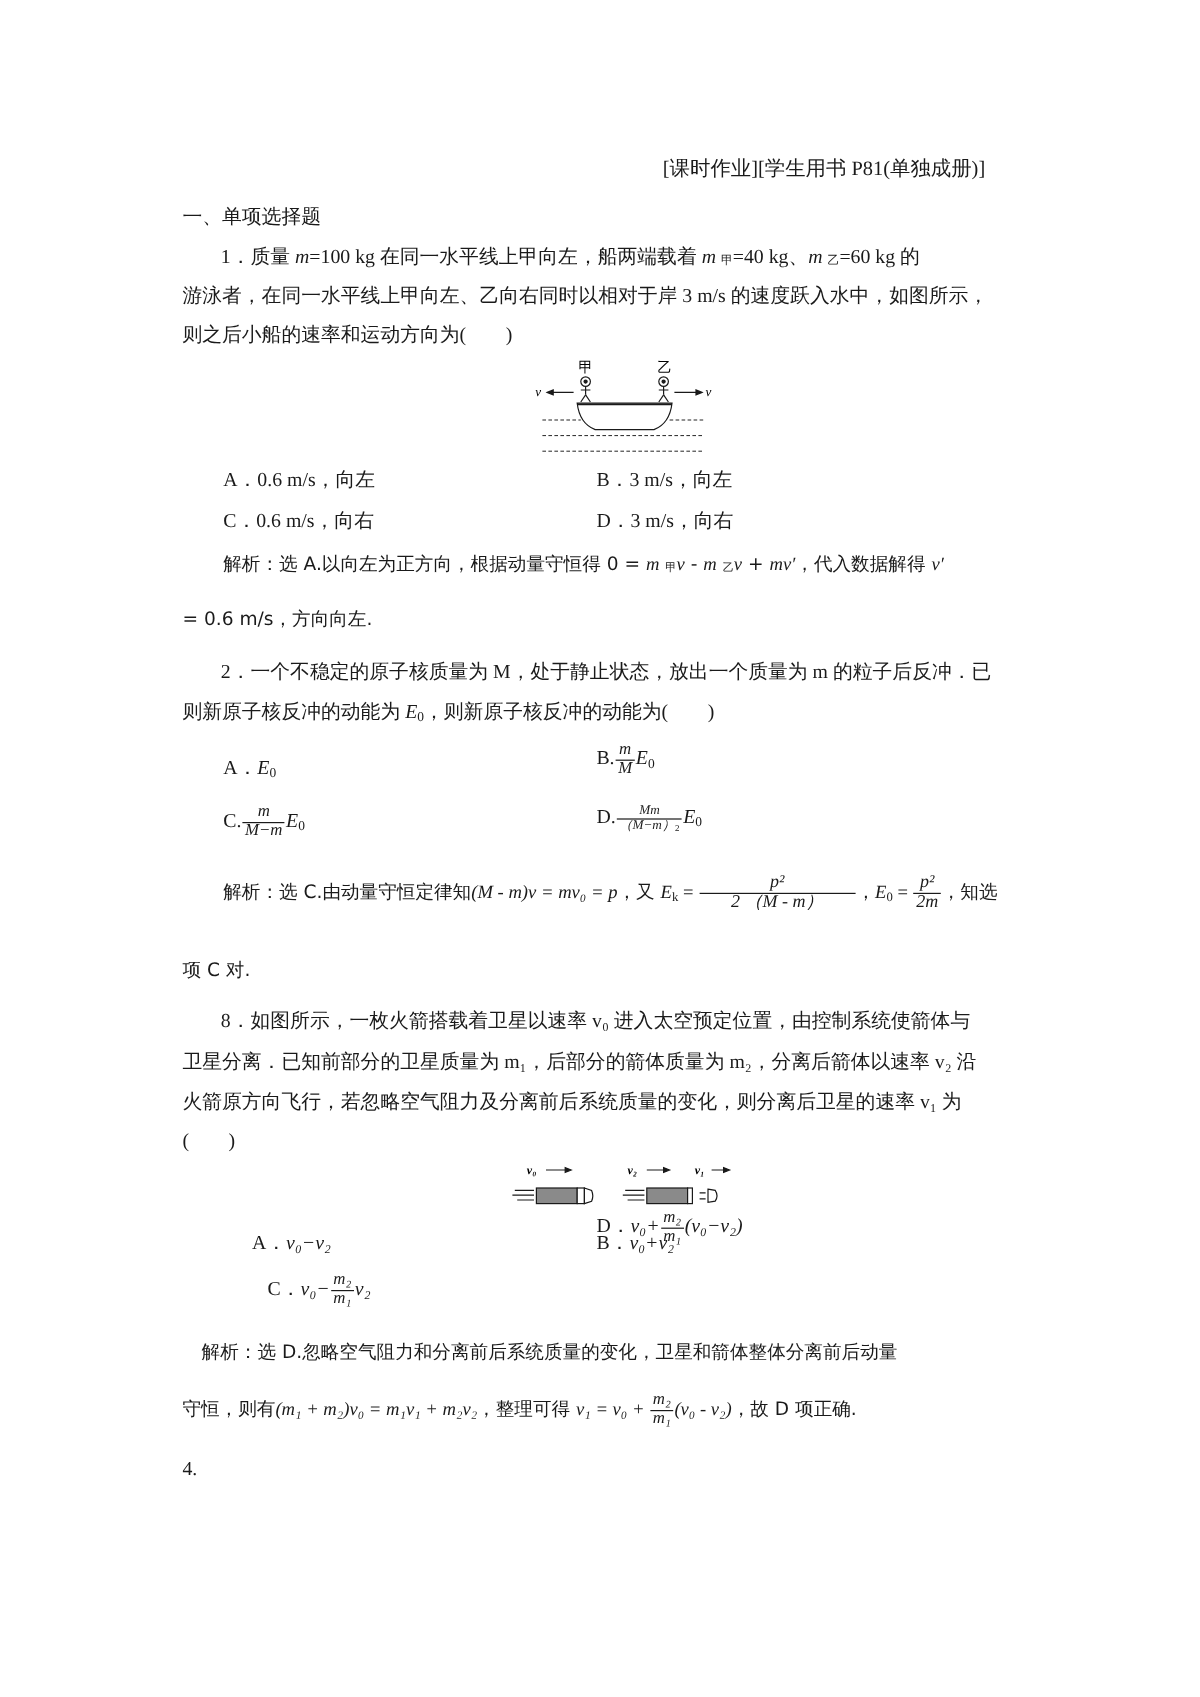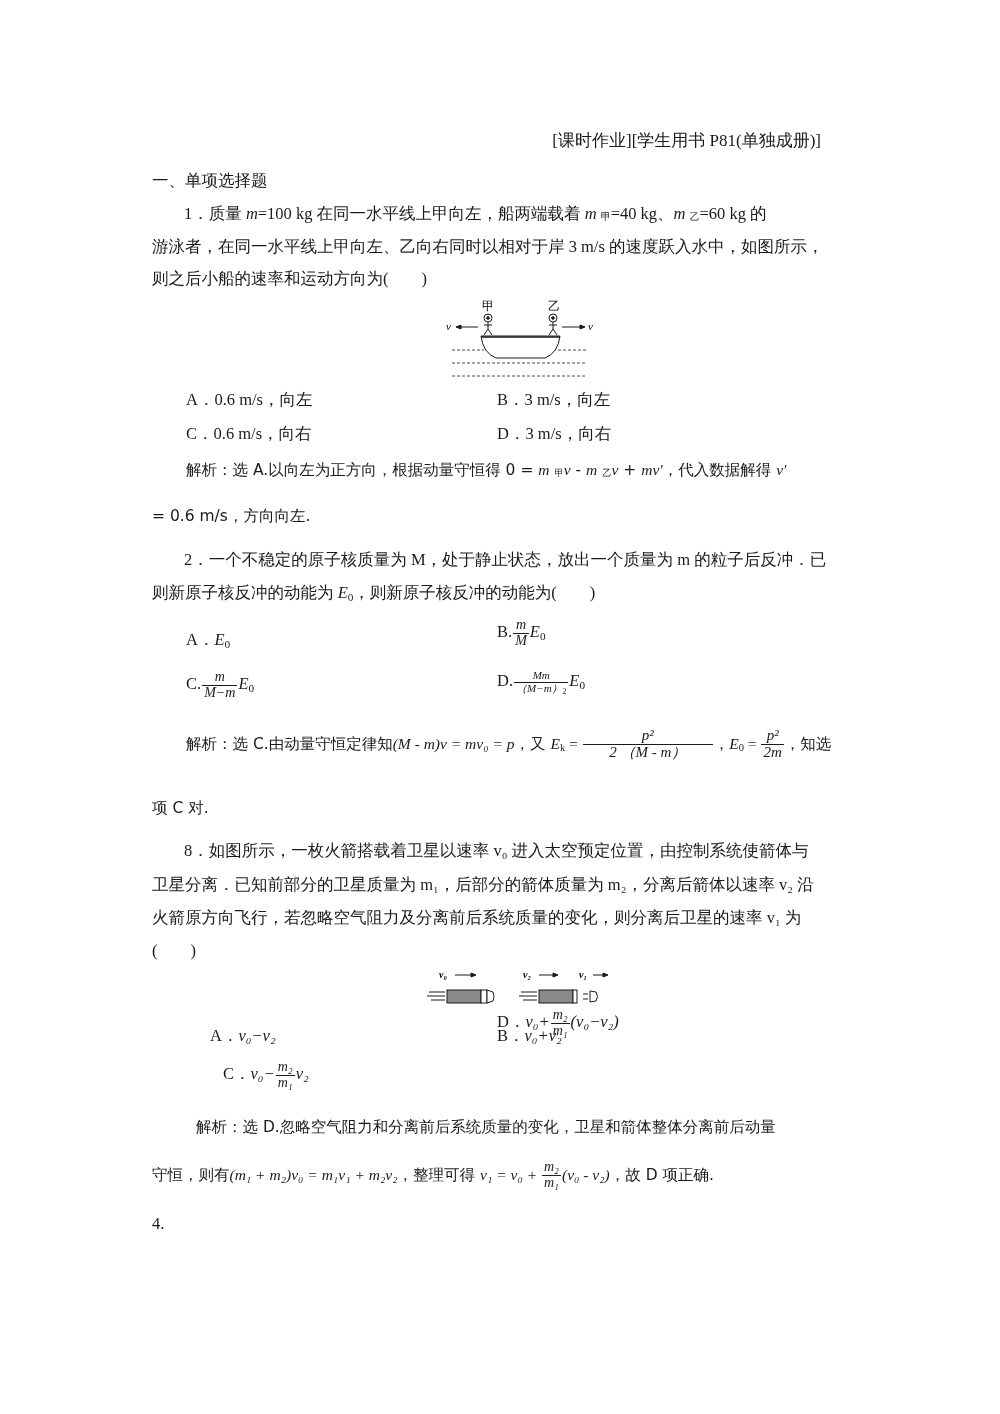--- a/index.html
+++ b/index.html
@@ -145,18 +145,18 @@
 
 <div class="abs" style="left:186px;top:1025px;margin-left:24px;"><span>A．</span><i>v₀−v₂</i></div>
 <div class="abs" style="left:497px;top:1025px;"><span>B．</span><i>v₀+v₂</i></div>
 <div class="abs" style="left:186px;top:1060px;margin-left:37px;">
   <span>C．</span><i>v₀−</i><span class="frac" style="font-size:14px;"><i class="num">m₂</i><i class="den">m₁</i></span><i>v₂</i>
 </div>
 <div class="abs" style="left:497px;top:1008px;">
   <span>D．</span><i>v₀+</i><span class="frac" style="font-size:14px;"><i class="num">m₂</i><i class="den">m₁</i></span><i>(v₀−v₂)</i>
 </div>
 
-<div class="abs sans" style="left:196px;top:1117px;font-size:15.5px;"><span>解析：</span><span>选 D.忽略空气阻力和分离前后系统质量的变化，卫星和箭体整体分离前后动量</span></div>
+<div class="abs sans" style="left:168px;top:1117px;font-size:15.5px;"><span>解析：</span><span>选 D.忽略空气阻力和分离前后系统质量的变化，卫星和箭体整体分离前后动量</span></div>
 <div class="abs sans" style="left:152px;top:1160px;font-size:15.5px;">
   <span>守恒，则有</span><i style="font-family:'Liberation Serif',serif;">(m₁ + m₂)v₀ = m₁v₁ + m₂v₂</i><span>，整理可得 </span><i style="font-family:'Liberation Serif',serif;">v₁ = v₀ + </i><span class="frac" style="font-family:'Liberation Serif',serif;font-size:14px;"><i class="num">m₂</i><i class="den">m₁</i></span><i style="font-family:'Liberation Serif',serif;">(v₀ - v₂)</i><span>，故 D 项正确.</span>
 </div>
 
 <div class="abs" style="left:152px;top:1214px;">4.</div>
 
 </body></html>

